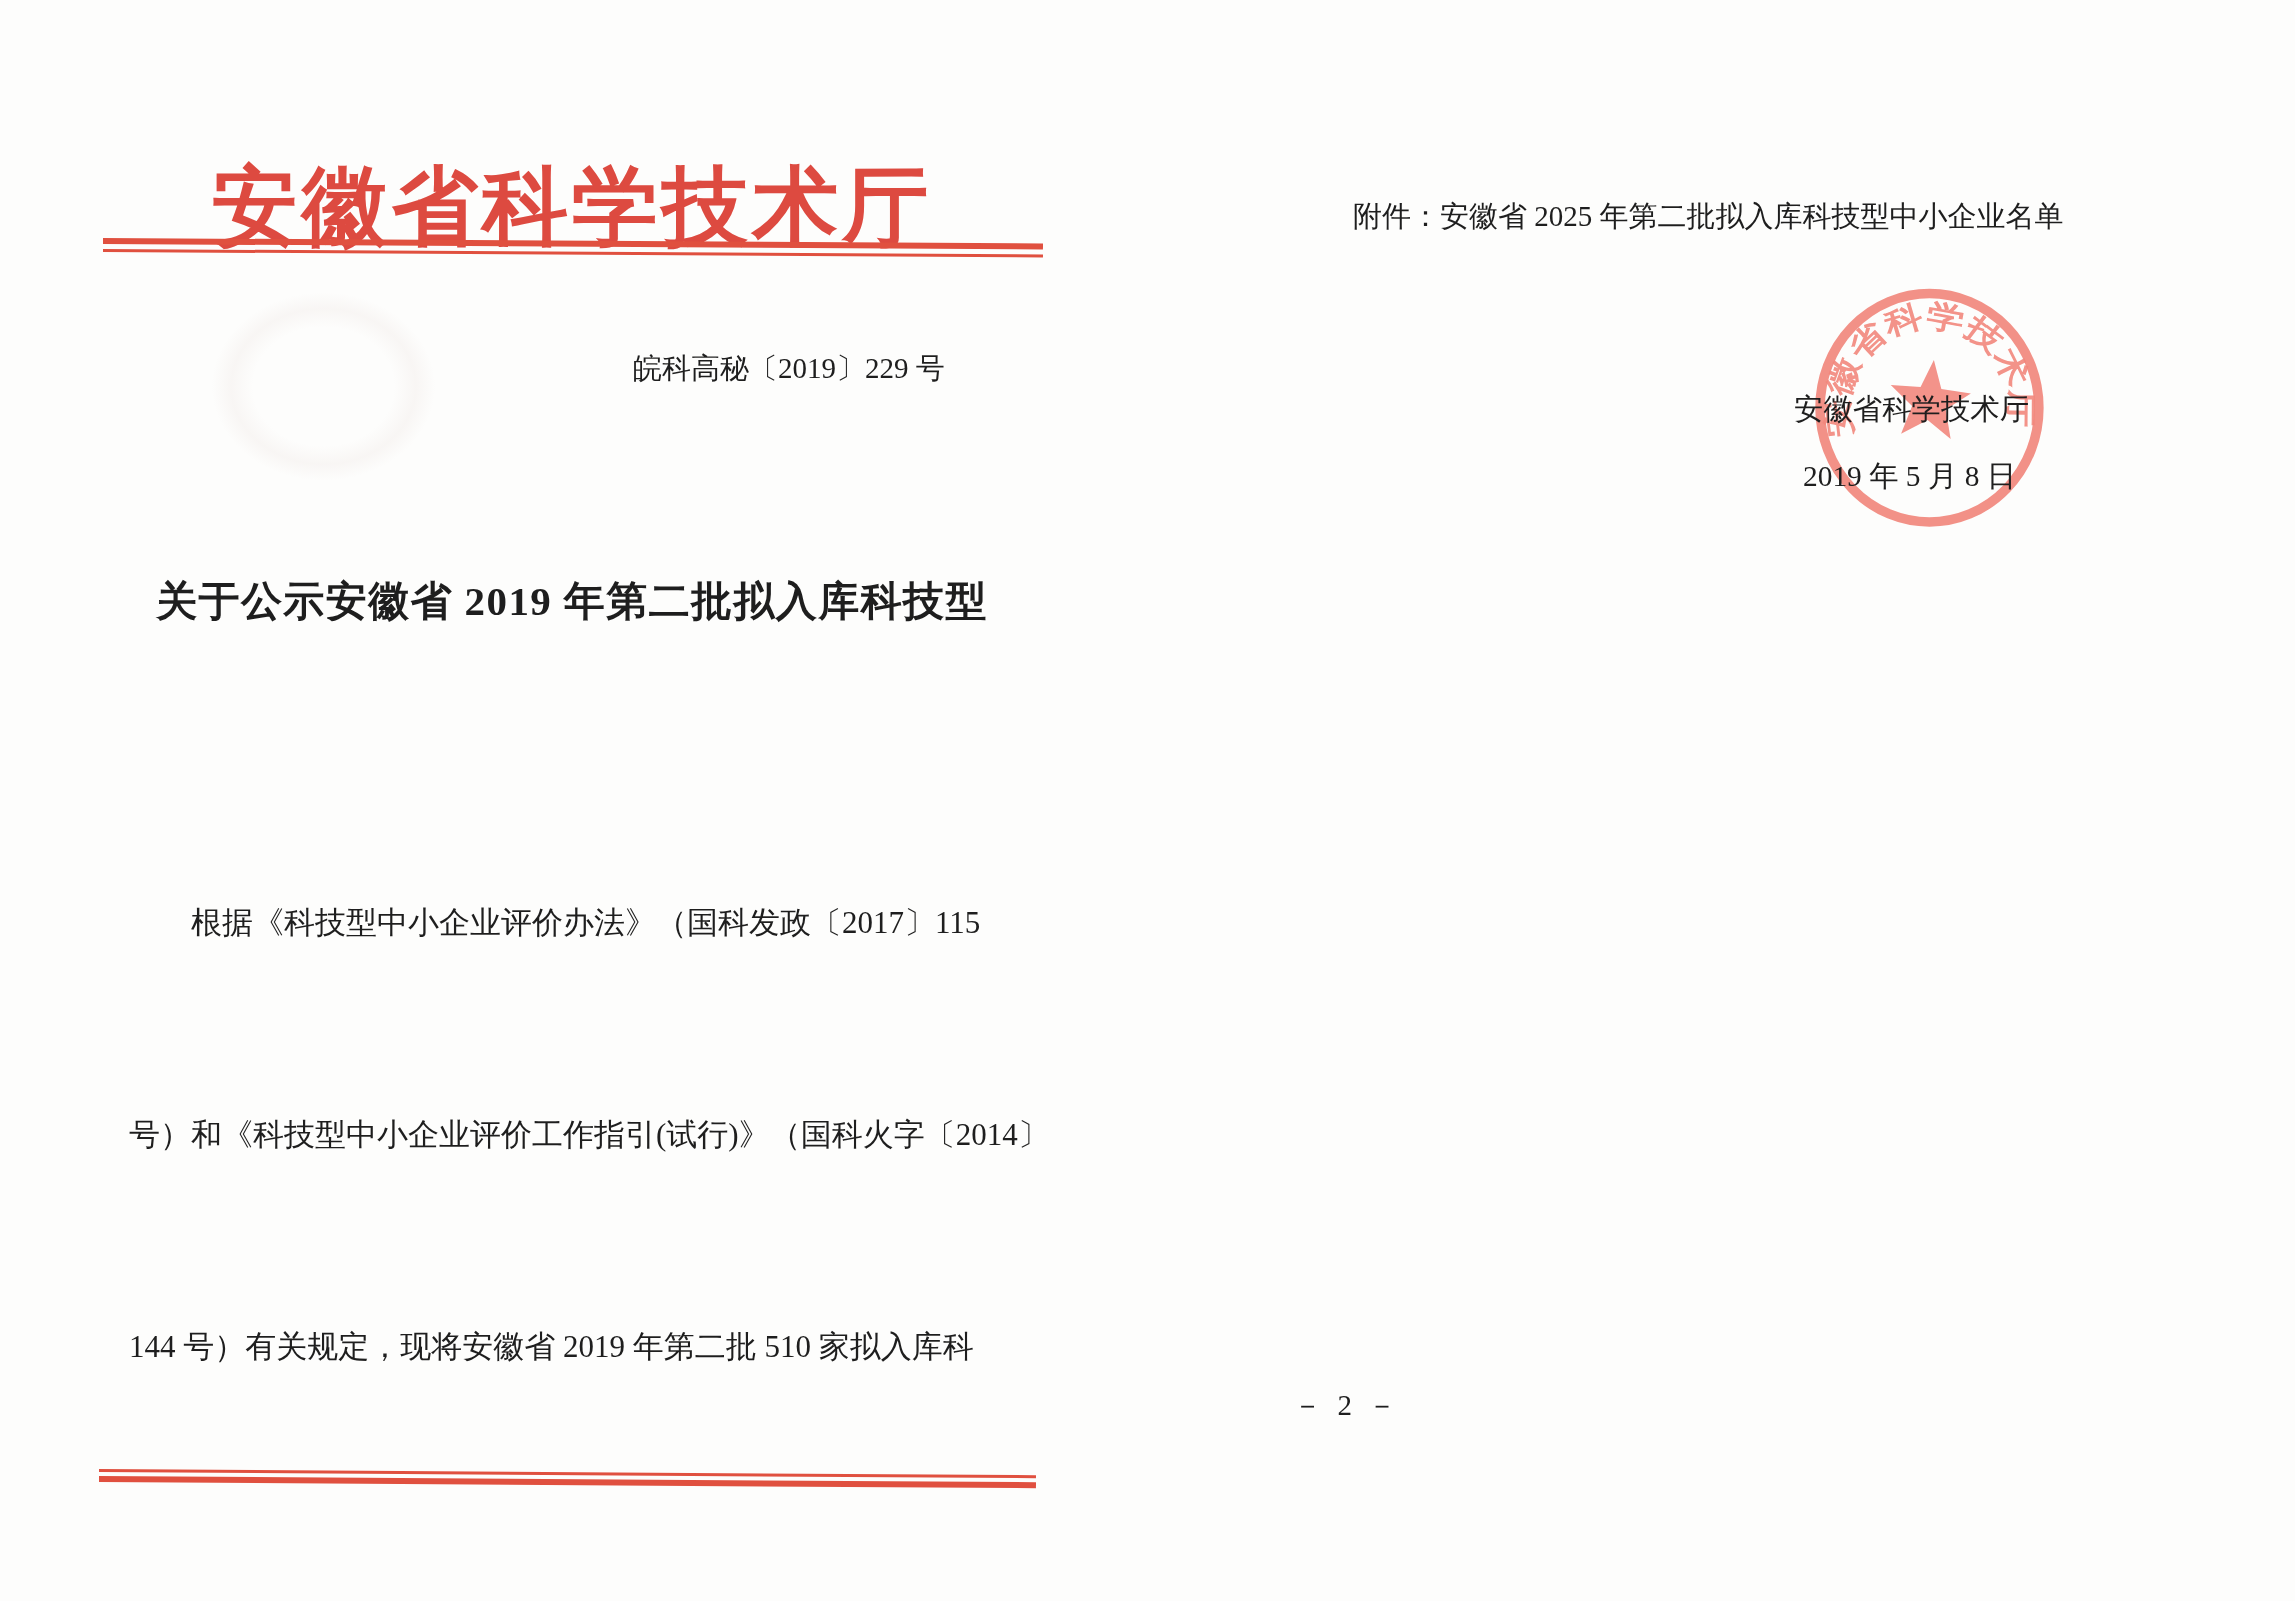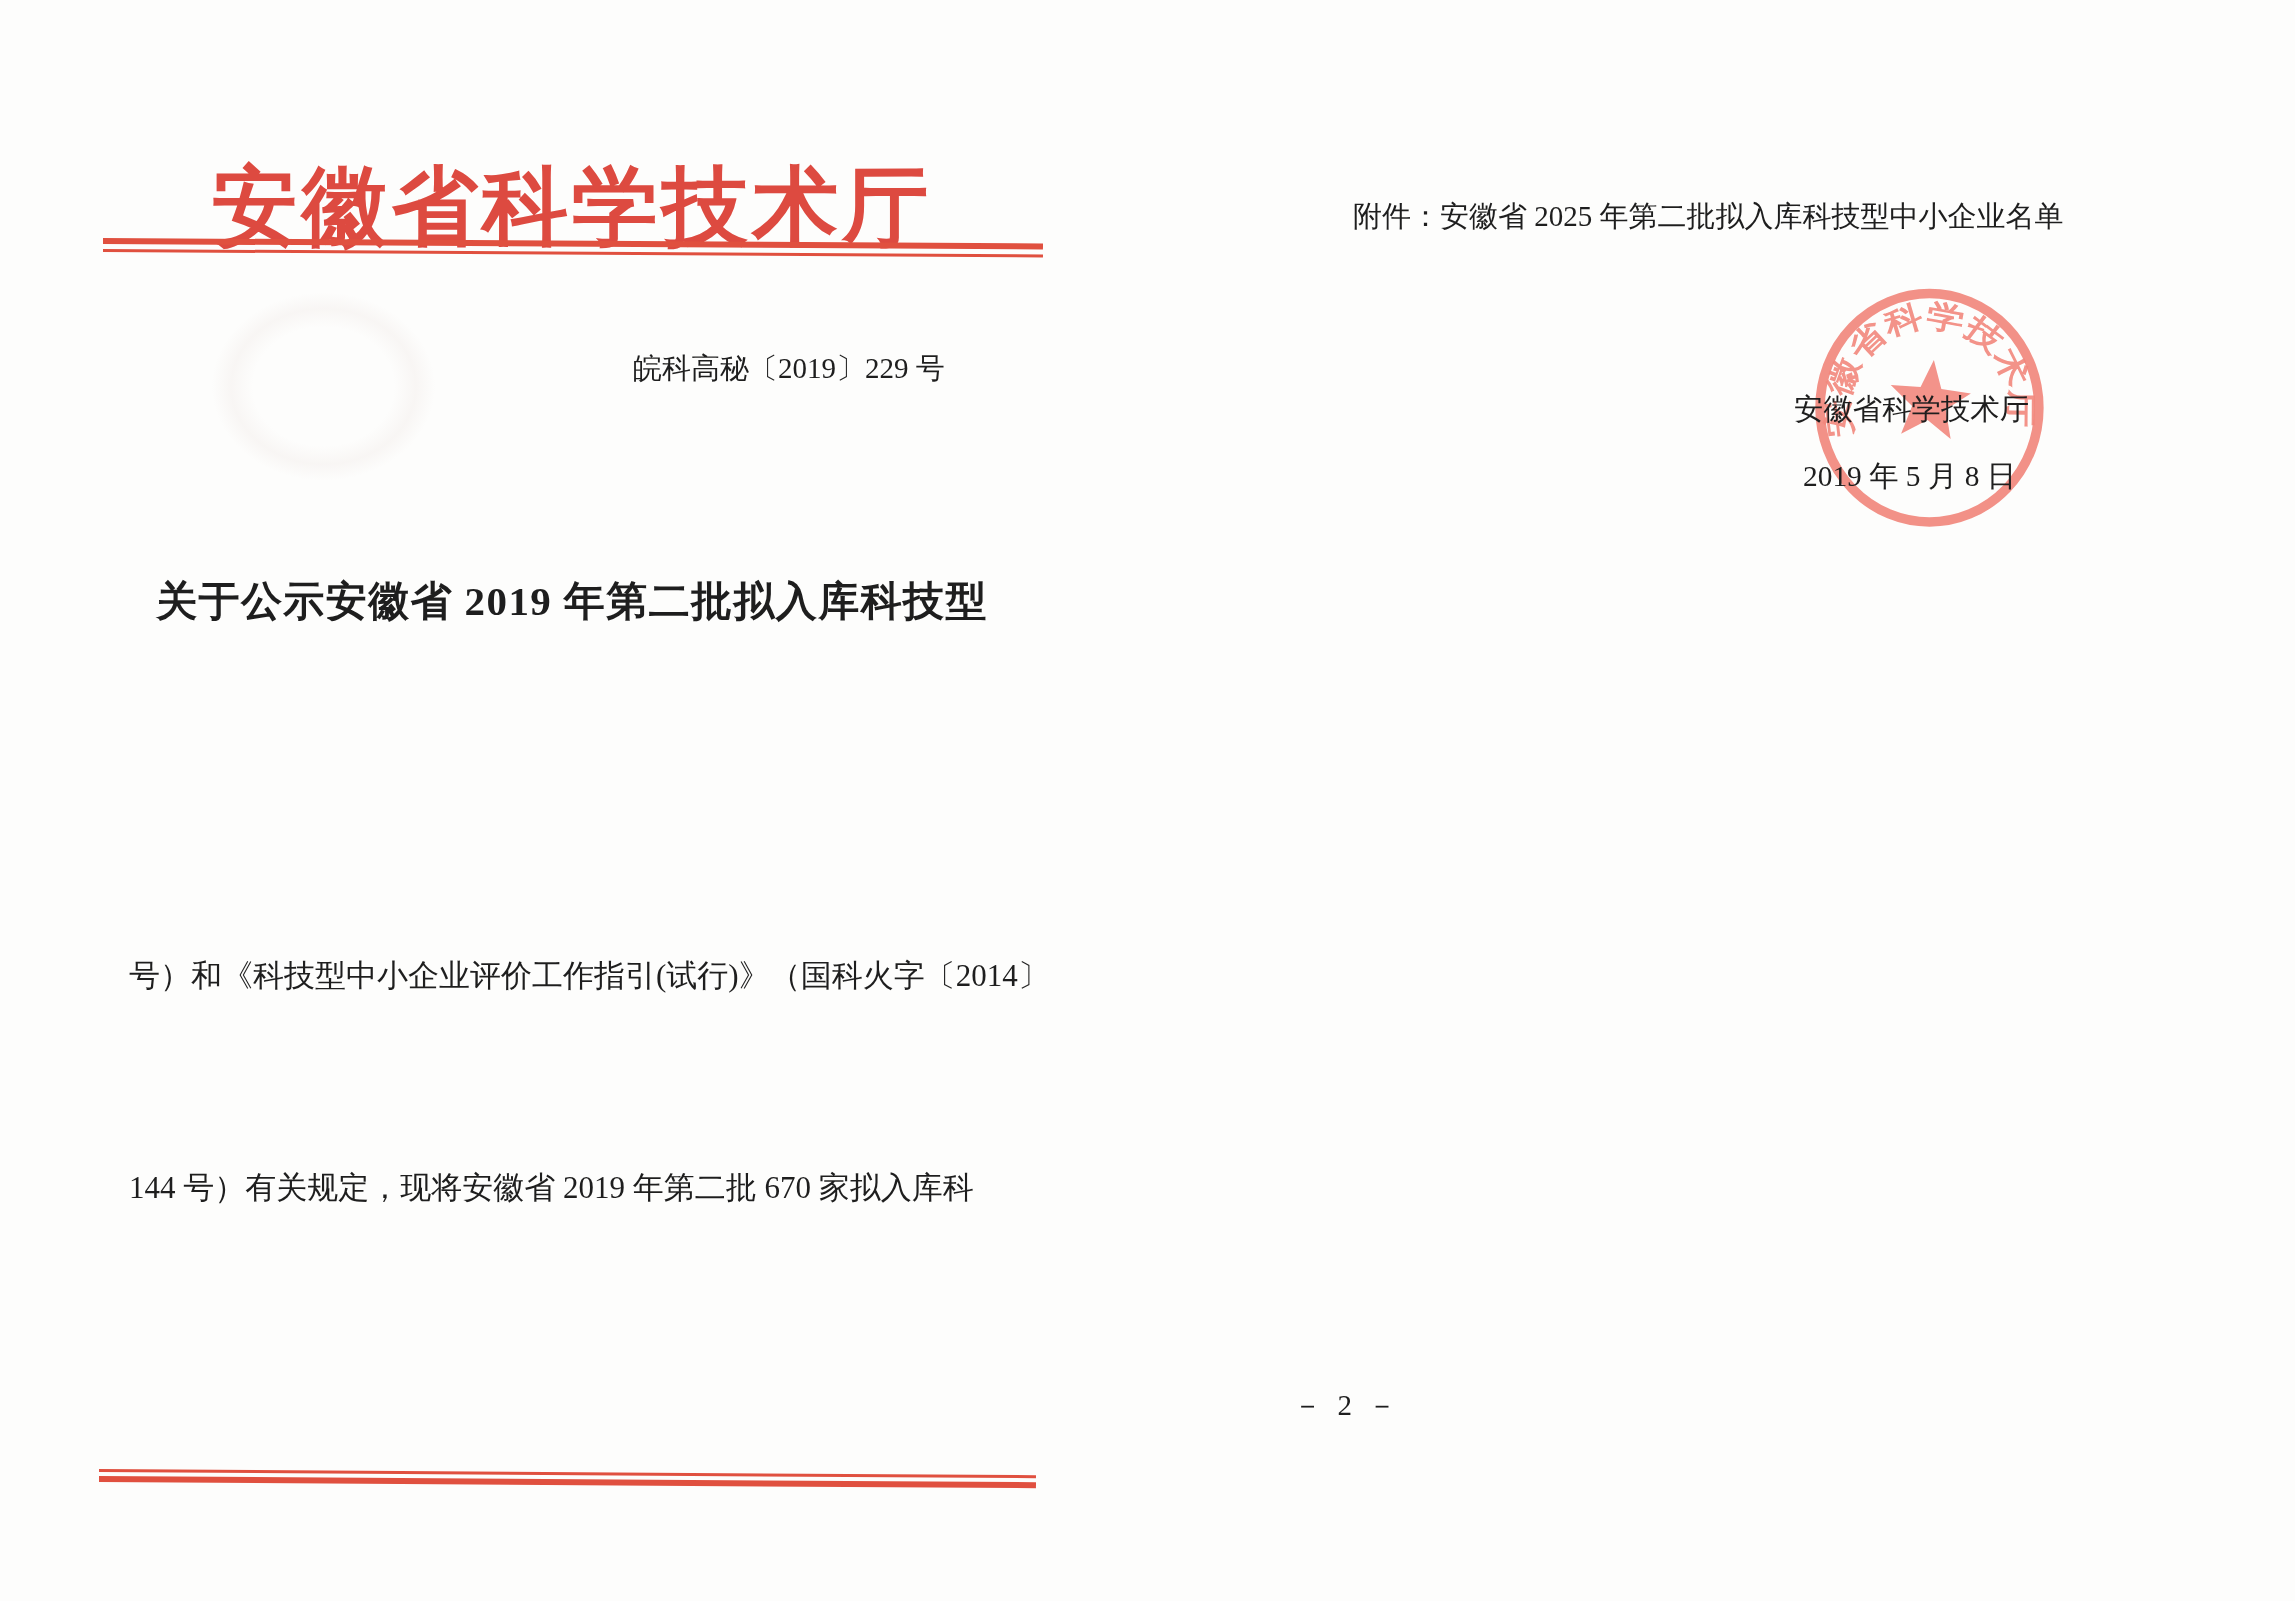--- a/index.html
+++ b/index.html
@@ -67,24 +67,25 @@
 <div class="abs doc-number">皖科高秘〔2019〕229 号</div>
 
 <div class="abs notice-title">
   <div>关于公示安徽省 2019 年第二批拟入库科技型</div>
 </div>
 
 <div class="abs body-block">
   
 
   
+    <div class="body-line">　　根据《科技型中小企业评价办法》（国科发政〔2017〕115</div>
   
     <div class="body-line">号）和《科技型中小企业评价工作指引(试行)》（国科火字〔2014〕</div>
   
-    <div class="body-line">144 号）有关规定，现将安徽省 2019 年第二批 670 家拟入库科</div>
+    <div class="body-line">144 号）有关规定，现将安徽省 2019 年第二批 510 家拟入库科</div>
   
     
   
     
   
     
   
     
   
     

